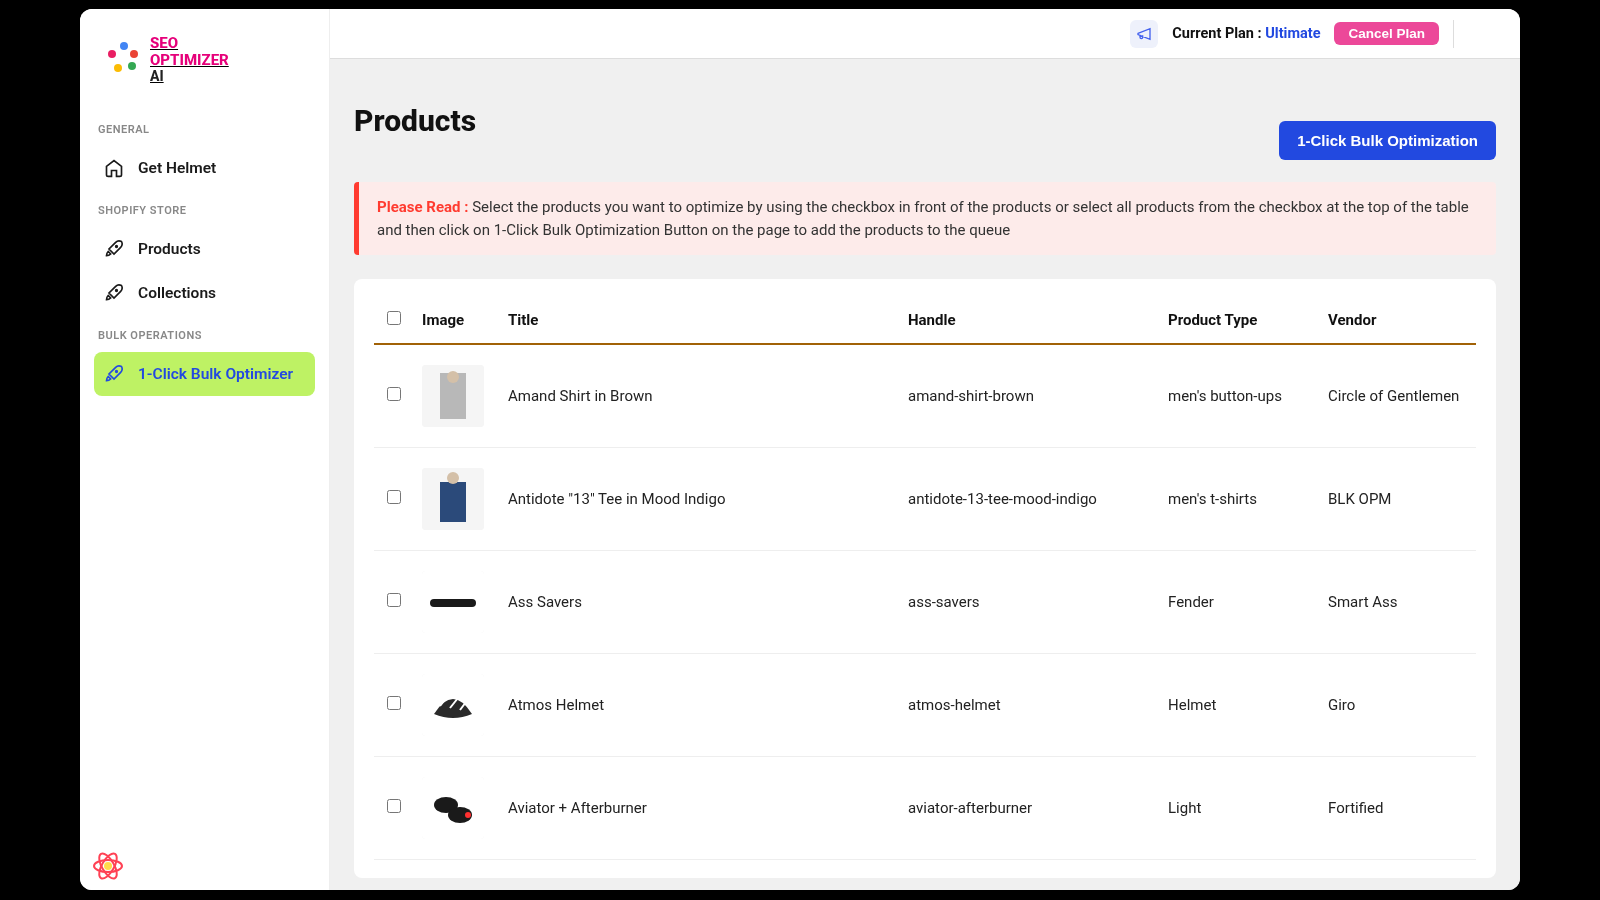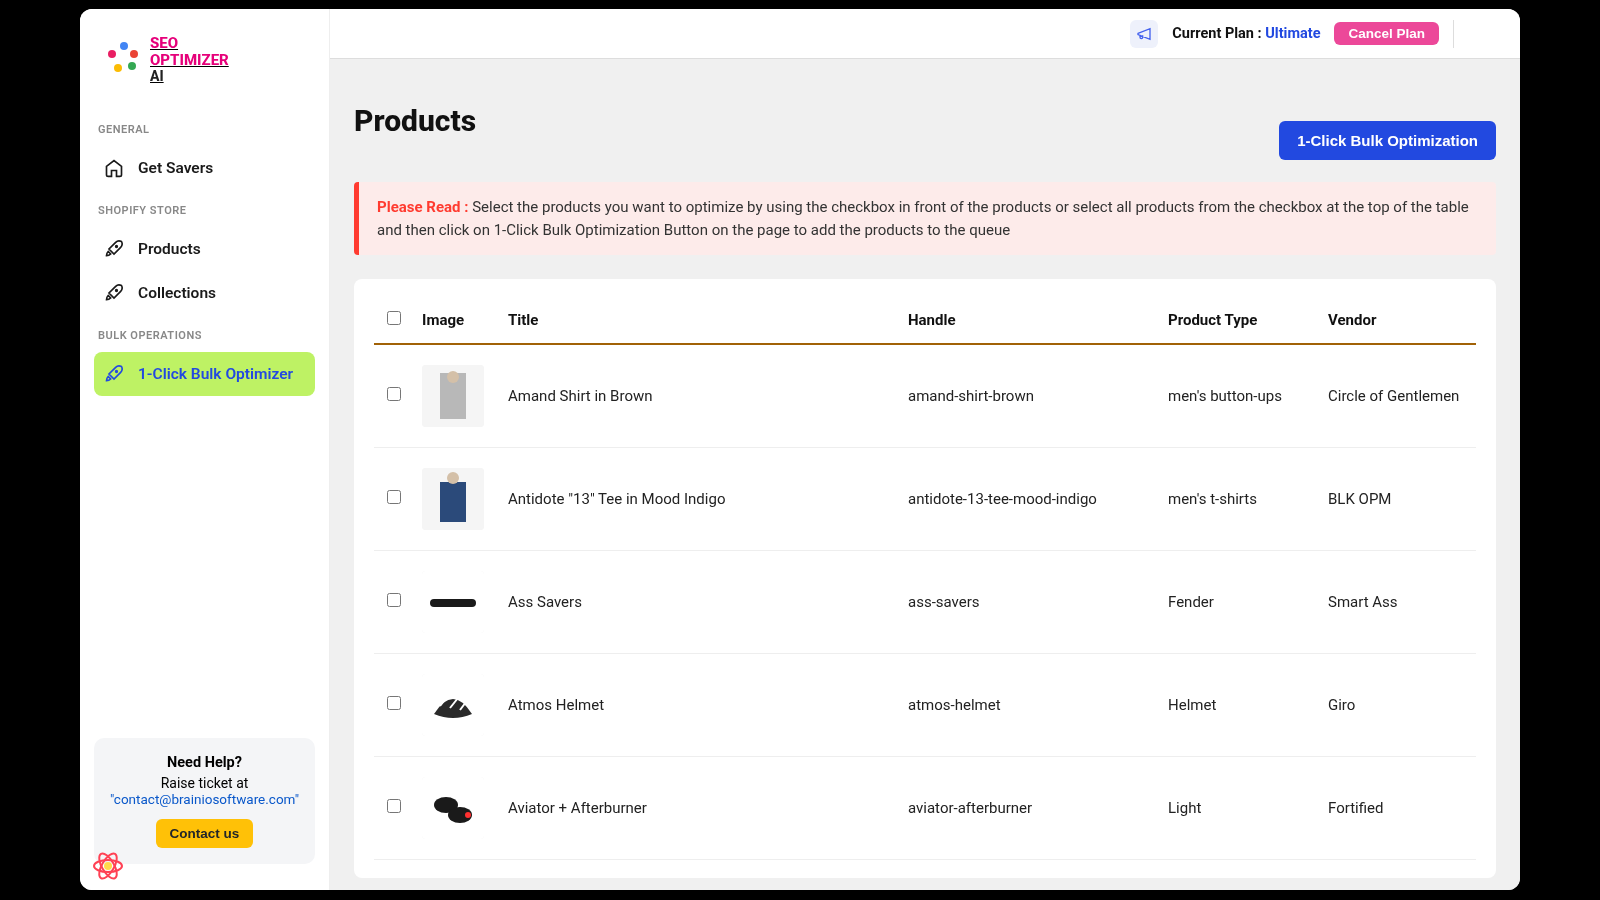--- a/index.html
+++ b/index.html
@@ -68,21 +68,21 @@
           <span class="d5"></span>
         </div>
       <div class="logo-text"><span>SEO</span><br><span>OPTIMIZER</span><br><span class="ai">AI</span></div>
     </div>
 
     <div class="section-label">General</div>
     <div class="nav-item">
       <svg class="nav-icon" viewBox="0 0 24 24" fill="none" stroke="currentColor" stroke-width="2">
           <path d="M3 10l9-7 9 7v10a2 2 0 01-2 2h-4v-7h-6v7H5a2 2 0 01-2-2V10z"></path>
         </svg>
-      <span>Get Savers</span>
+      <span>Get Helmet</span>
     </div>
 
     <div class="section-label">Shopify Store</div>
     <div class="nav-item">
       <svg class="nav-icon" viewBox="0 0 24 24" fill="none" stroke="currentColor" stroke-width="2">
           <path d="M5 15c-2 2-2 5-2 5s3 0 5-2l-3-3zM14 4c3-3 7-1 7-1s2 4-1 7l-8 8-6-6 8-8z"></path>
           <circle cx="15" cy="9" r="1" fill="currentColor"></circle>
         </svg>
       <span>Products</span>
     </div>
@@ -96,26 +96,20 @@
 
     <div class="section-label">Bulk Operations</div>
     <div class="nav-item active">
       <svg class="nav-icon" viewBox="0 0 24 24" fill="none" stroke="currentColor" stroke-width="2">
           <path d="M5 15c-2 2-2 5-2 5s3 0 5-2l-3-3zM14 4c3-3 7-1 7-1s2 4-1 7l-8 8-6-6 8-8z"></path>
           <circle cx="15" cy="9" r="1" fill="currentColor"></circle>
         </svg>
       <span>1-Click Bulk Optimizer</span>
     </div>
 
-    <div class="help-card">
-      <div class="help-title">Need Help?</div>
-      <div class="help-text">Raise ticket at</div>
-      <div class="help-email"><a href="#">"contact@brainiosoftware.com"</a></div>
-      <button class="contact-btn">Contact us</button>
-    </div>
   </aside>
 
   <main class="main">
     <div class="topbar">
       <div class="mega-icon">
         <svg width="16" height="16" viewBox="0 0 24 24" fill="none" stroke="currentColor" stroke-width="2">
             <path d="M3 11l18-7v16L3 13v-2zM6 13v4a2 2 0 004 0v-3"></path>
           </svg>
       </div>
       <div class="plan-text"><span>Current Plan : </span><span class="plan-name">Ultimate</span></div>

